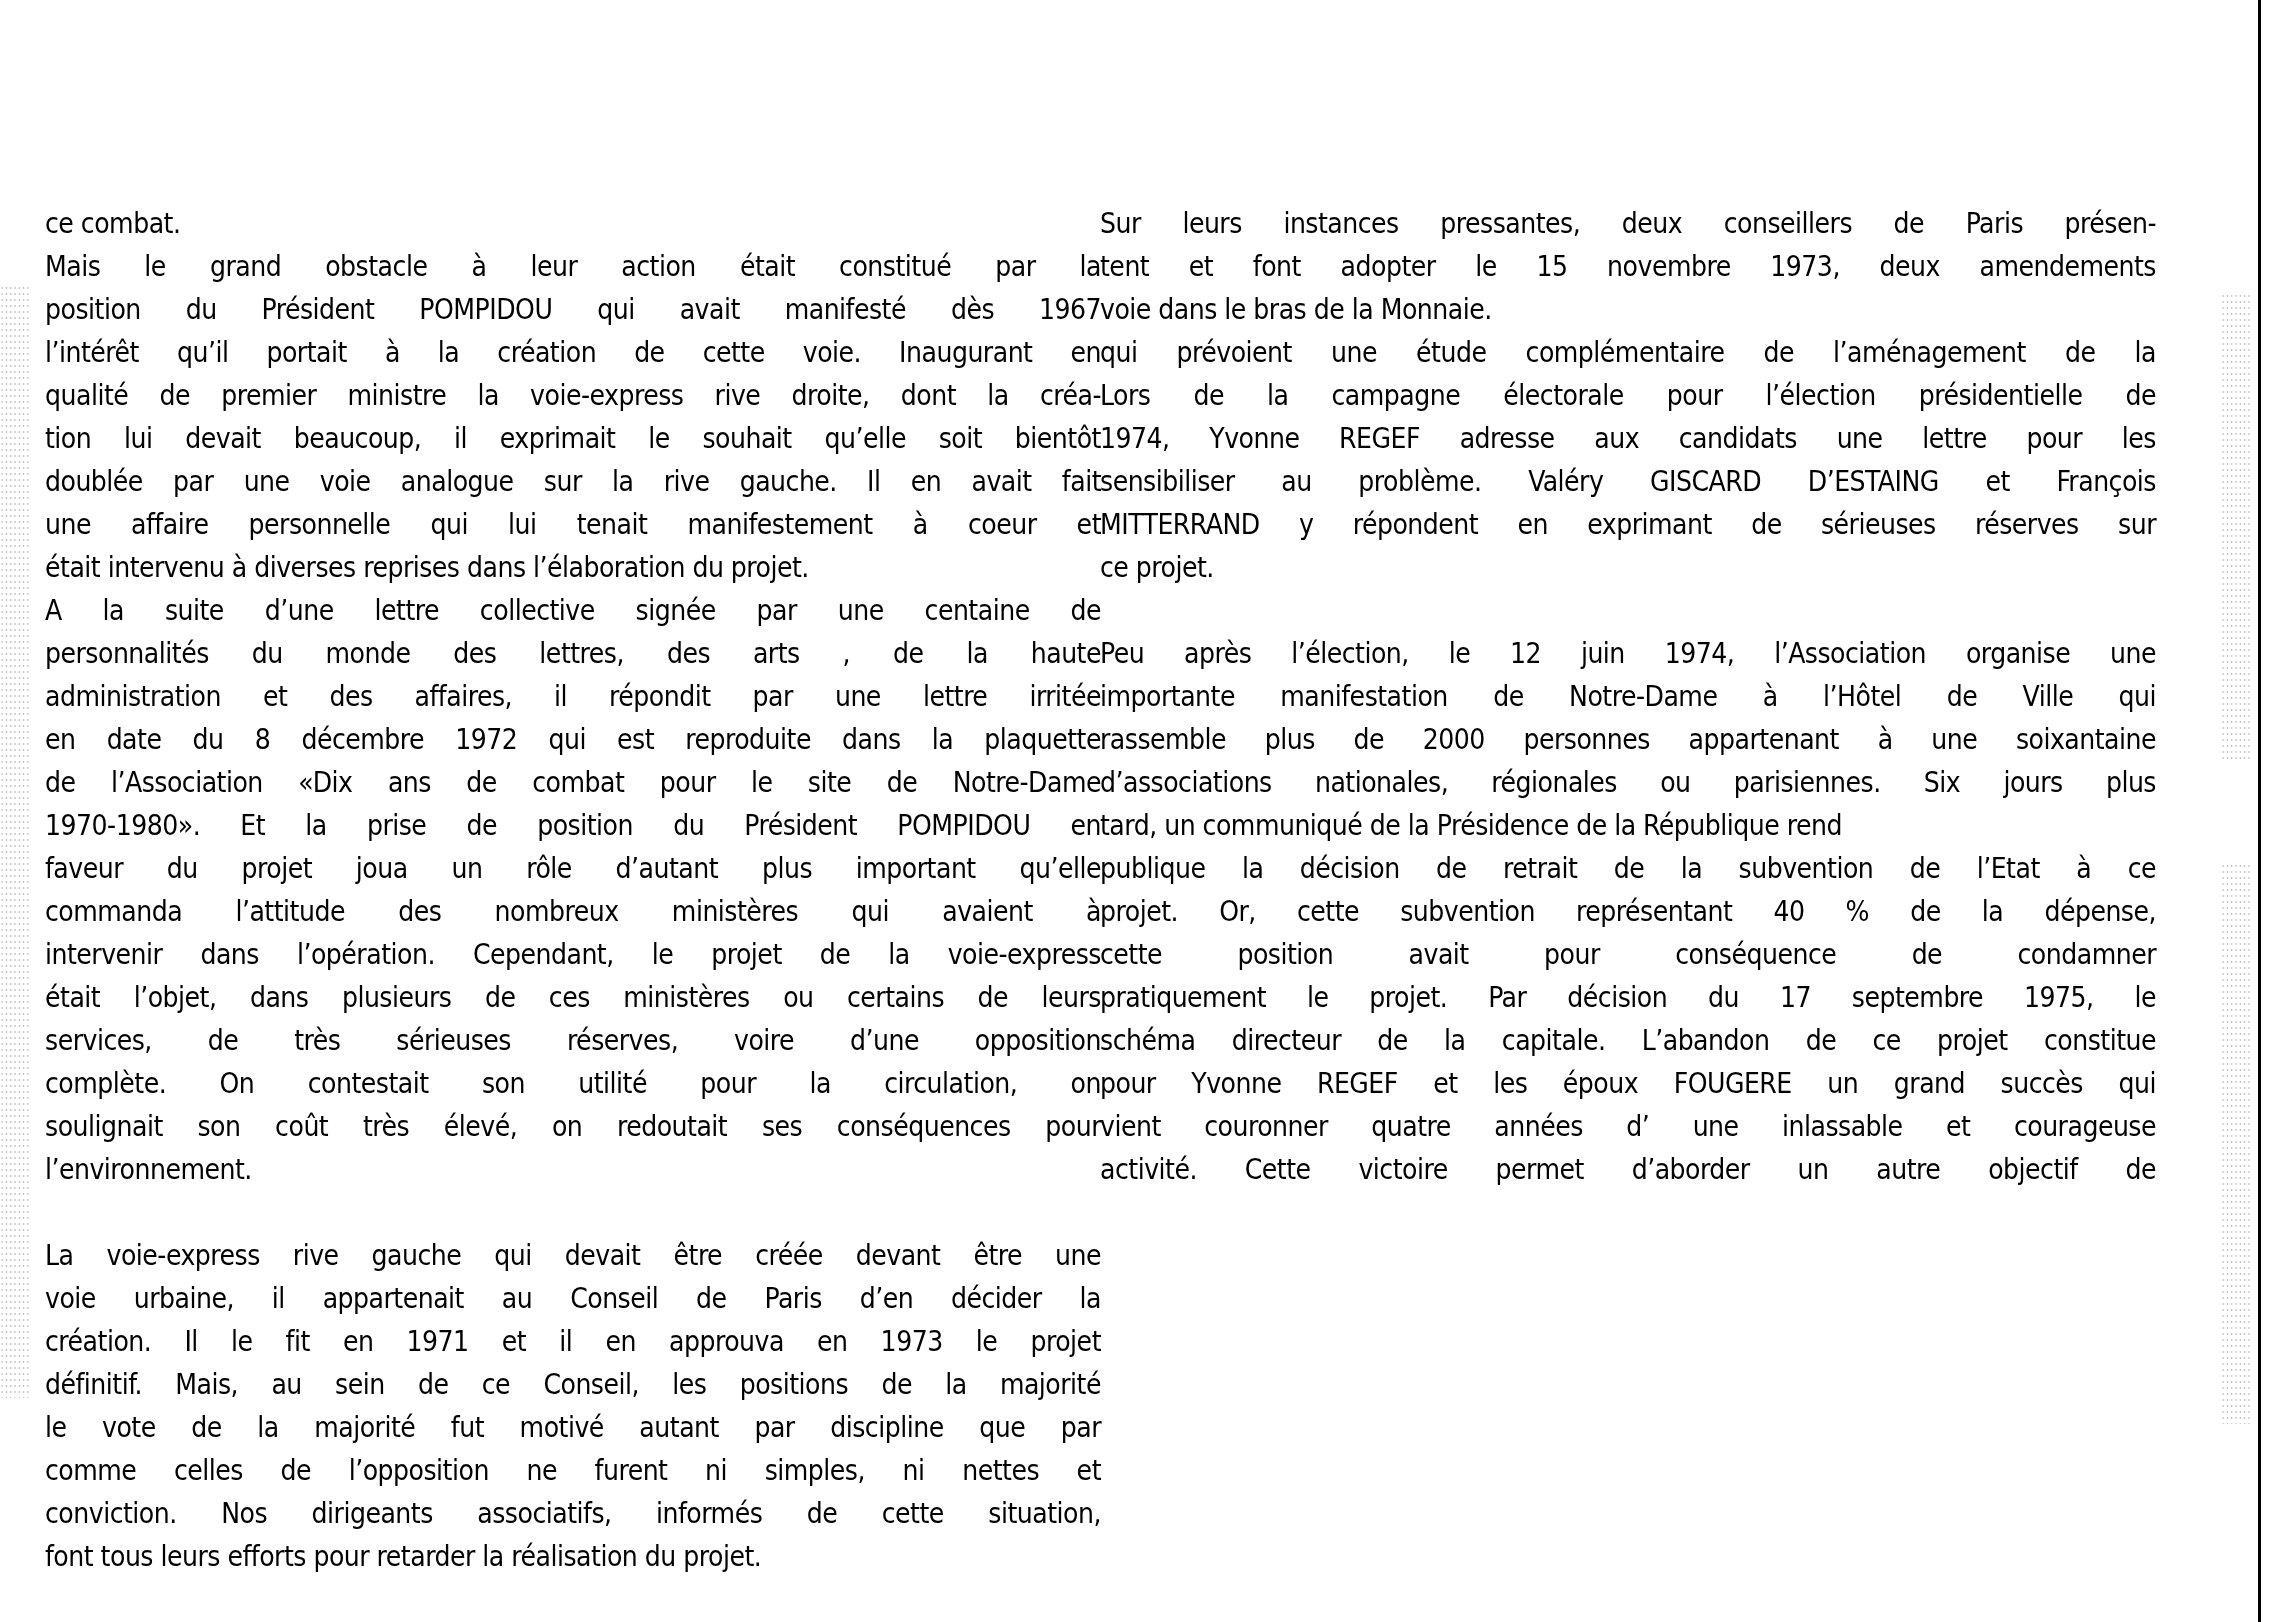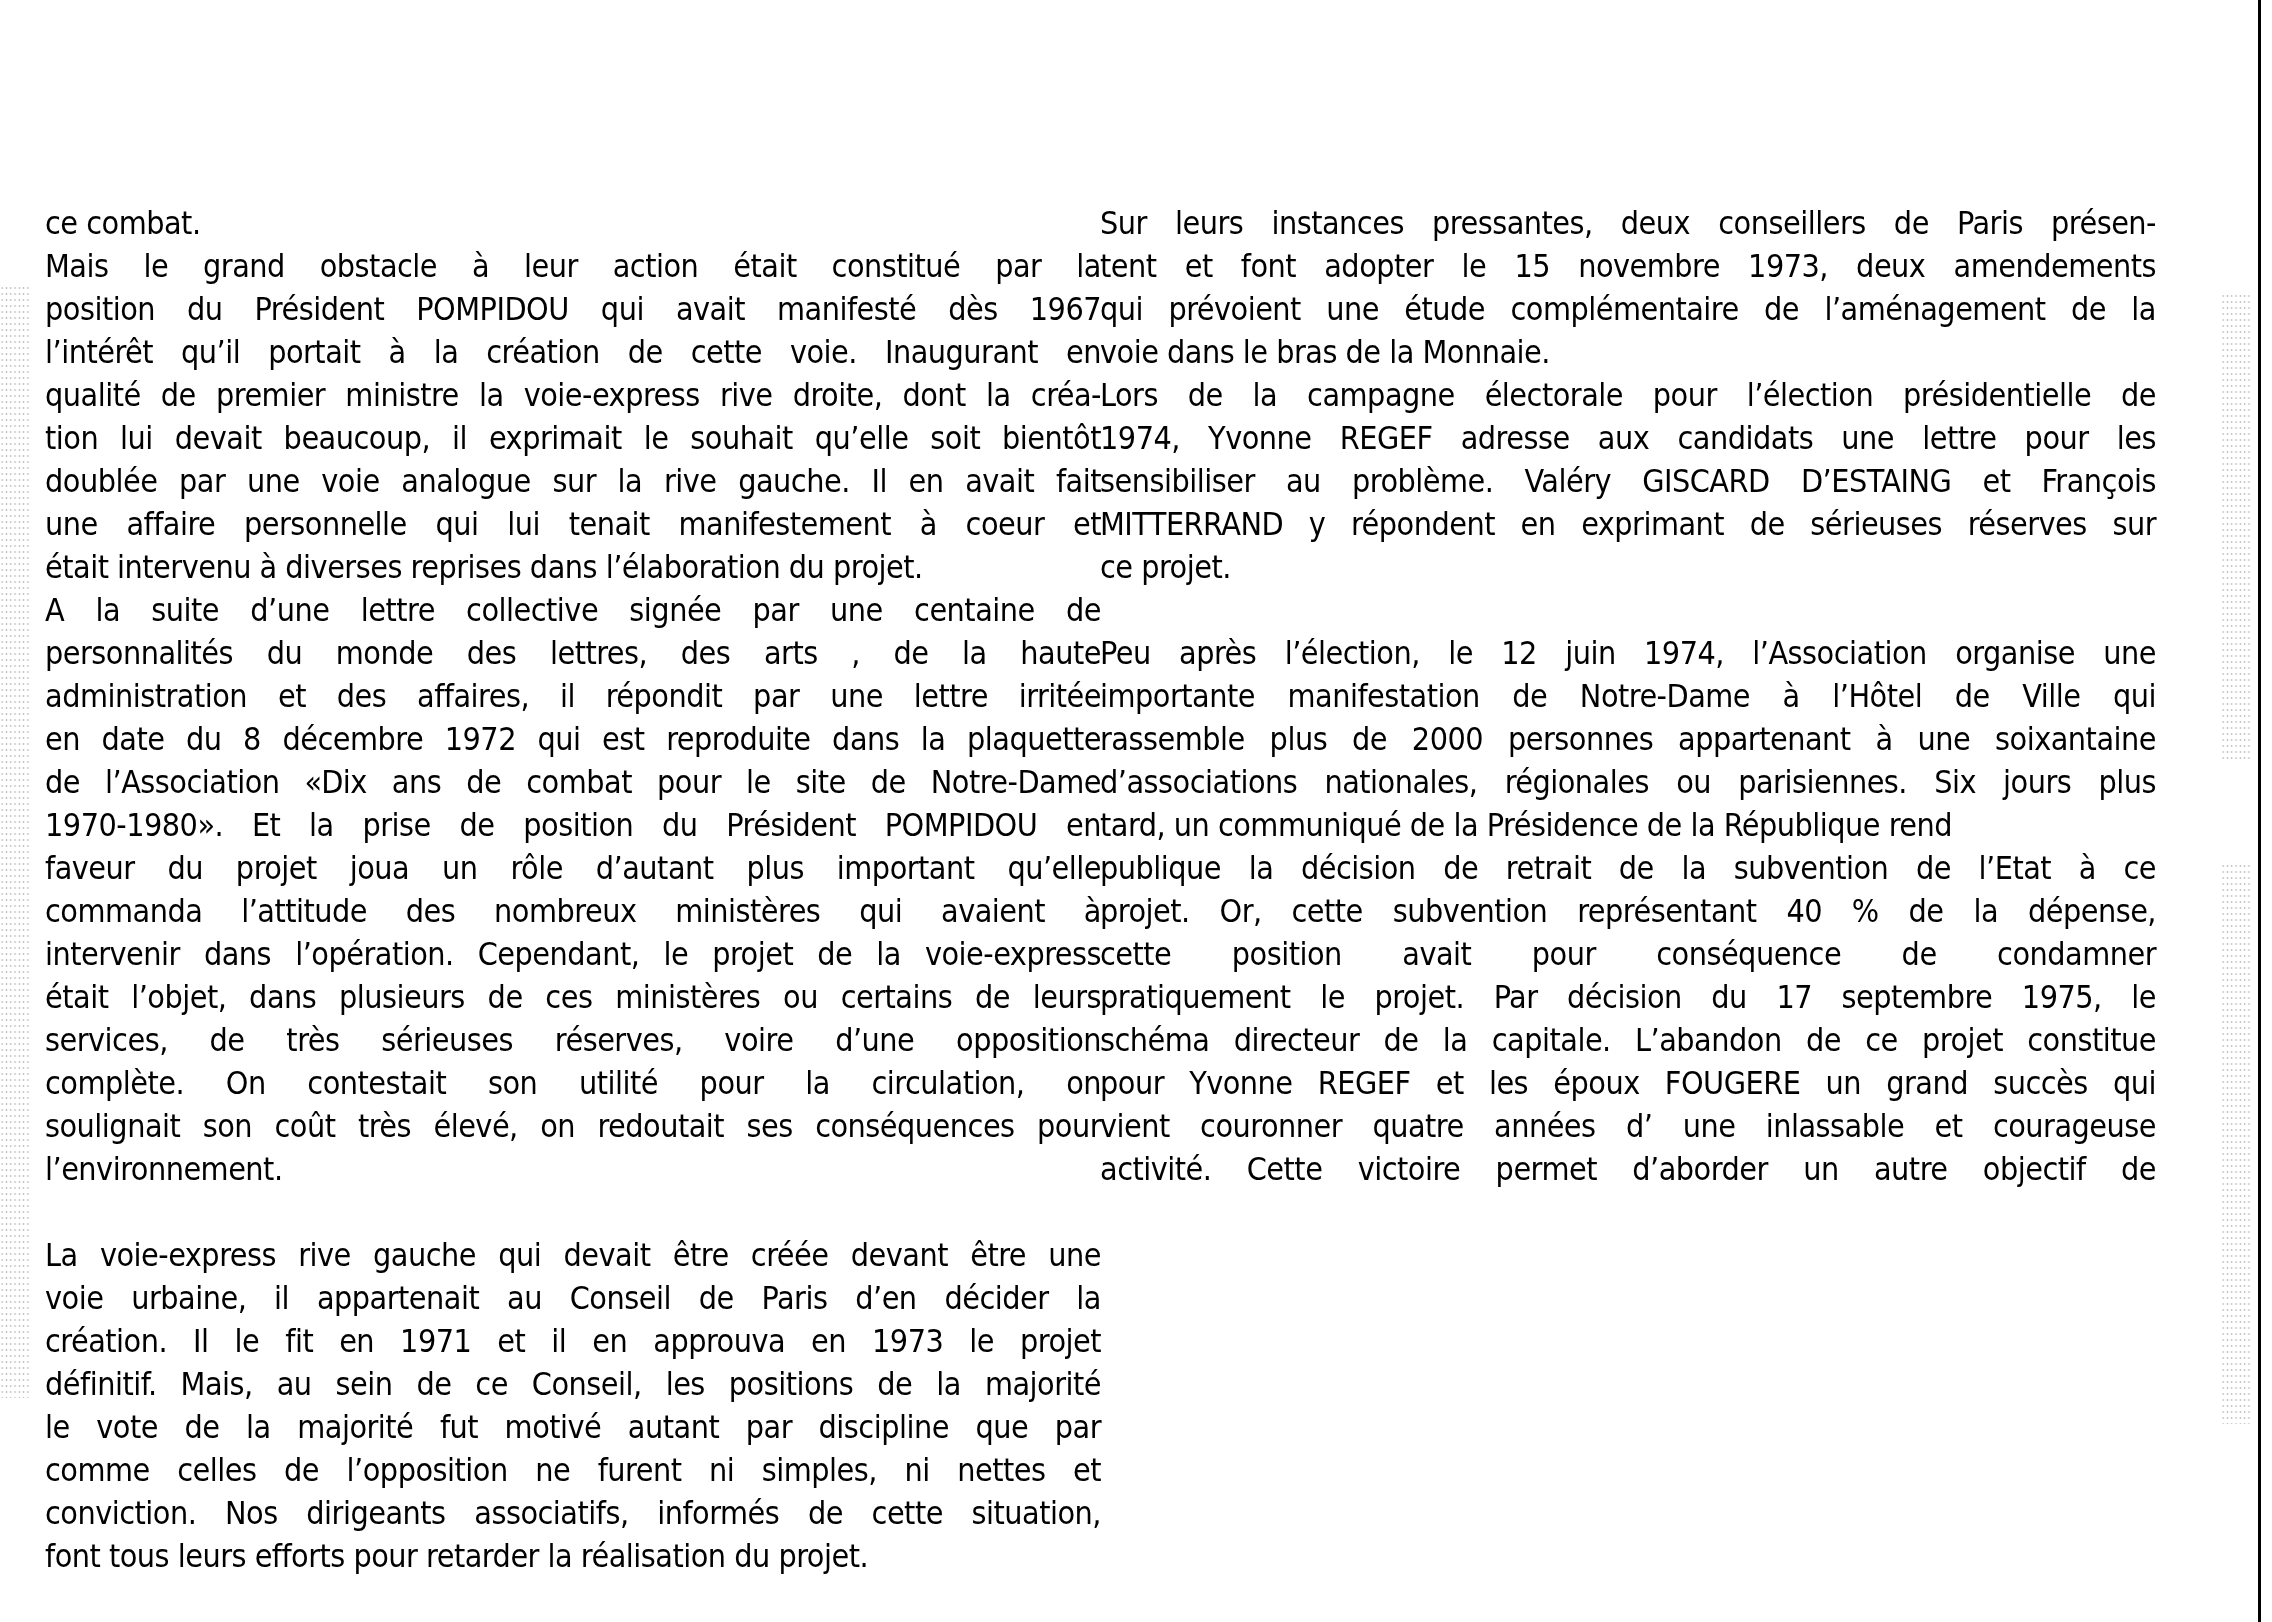--- a/index.html
+++ b/index.html
@@ -22,21 +22,21 @@
     .column {
       position: absolute;
       top: 202px;
     }
     .col-left { left: 45px; width: 1056px; }
     .col-right { left: 1100px; width: 1056px; }
     .line {
       display: block;
       height: 43px;
       line-height: 43px;
-      font-size: 32px;
+      font-size: 28px;
       letter-spacing: -0.5px;
       white-space: nowrap;
       text-align: justify;
       text-align-last: justify;
     }
     .line.last {
       text-align-last: left;
     }
     .blank {
       display: block;
@@ -102,22 +102,22 @@
       <span class="line">création. Il le fit en 1971 et il en approuva en 1973 le projet</span>
       <span class="line">définitif. Mais, au sein de ce Conseil, les positions de la majorité</span>
       <span class="line">le vote de la majorité fut motivé autant par discipline que par</span>
       <span class="line">comme celles de l’opposition ne furent ni simples, ni nettes et</span>
       <span class="line">conviction. Nos dirigeants associatifs, informés de cette situation,</span>
       <span class="line last">font tous leurs efforts pour retarder la réalisation du projet.</span>
     </div>
   <div class="column col-right">
       <span class="line">Sur leurs instances pressantes, deux conseillers de Paris présen-</span>
       <span class="line">tent et font adopter le 15 novembre 1973, deux amendements</span>
+      <span class="line last">voie dans le bras de la Monnaie.</span>
       <span class="line">qui prévoient une étude complémentaire de l’aménagement de la</span>
-      <span class="line last">voie dans le bras de la Monnaie.</span>
       <span class="line">Lors de la campagne électorale pour l’élection présidentielle de</span>
       <span class="line">1974, Yvonne REGEF adresse aux candidats une lettre pour les</span>
       <span class="line">sensibiliser au problème. Valéry GISCARD D’ESTAING et François</span>
       <span class="line">MITTERRAND y répondent en exprimant de sérieuses réserves sur</span>
       <span class="line last">ce projet.</span>
       <span class="blank"></span>
       <span class="line">Peu après l’élection, le 12 juin 1974, l’Association organise une</span>
       <span class="line">importante manifestation de Notre-Dame à l’Hôtel de Ville qui</span>
       <span class="line">rassemble plus de 2000 personnes appartenant à une soixantaine</span>
       <span class="line">d’associations nationales, régionales ou parisiennes. Six jours plus</span>

